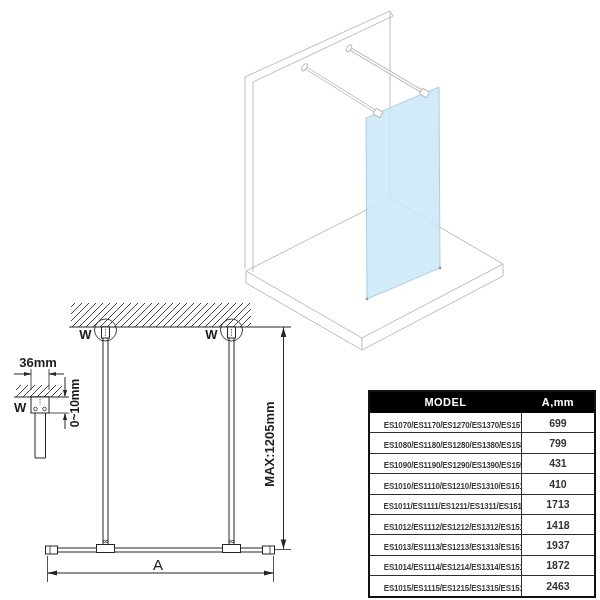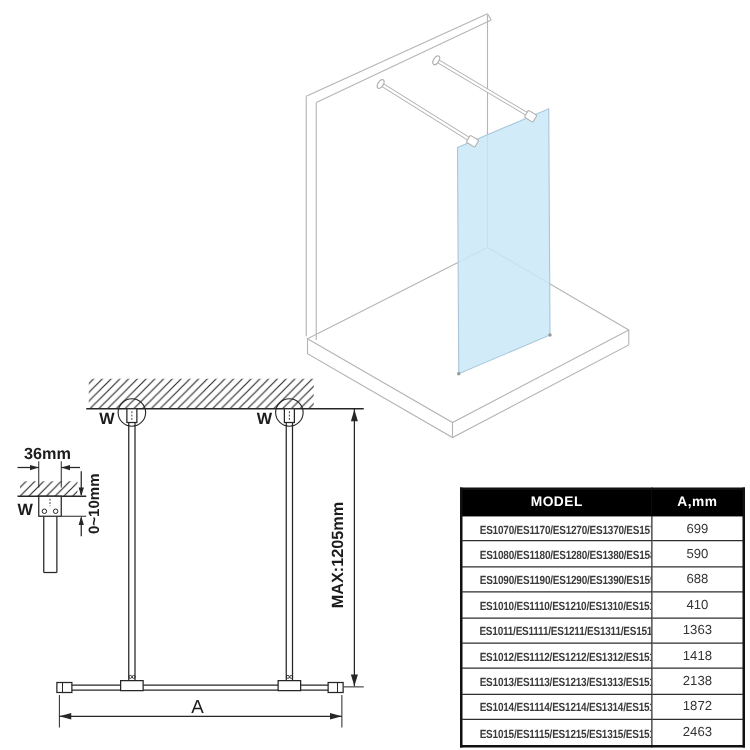--- a/index.html
+++ b/index.html
@@ -16,21 +16,21 @@
     border:2px solid #111;}
   .spec-table th{background:#000;color:#fff;font-size:11px;font-weight:bold;
     height:20px;letter-spacing:.4px;padding:0;border:1px solid #000;}
   .spec-table col.model-col{width:151px;}
   .spec-table col.a-col{width:73px;}
   .spec-table td{border:1px solid #2e2e2e;height:19.4px;text-align:center;
     padding:0;overflow:hidden;}
   .spec-table td .cond{display:inline-block;transform:scaleX(.84);
     transform-origin:center;white-space:nowrap;font-size:9.5px;font-weight:bold;
     color:#3a3a3a;letter-spacing:-.2px;}
-  .spec-table td.a-cell{font-size:10.5px;font-weight:normal;color:#333;}
+  .spec-table td.a-cell{font-size:10.5px;font-weight:bold;color:#333;}
 </style>
 </head>
 <body>
 
 <div class="stage">
 
 <svg width="600" height="600" viewBox="0 0 600 600">
   <defs>
     <pattern id="hatch" width="7" height="7" patternUnits="userSpaceOnUse">
       <line x1="0" y1="7" x2="7" y2="0" stroke="#2a2a2a" stroke-width="0.9"></line>
@@ -186,41 +186,41 @@
       <th>A,mm</th>
     </tr>
   </thead>
   <tbody>
         <tr>
     <td class="model-cell"><span class="cond">ES1070/ES1170/ES1270/ES1370/ES1570</span></td>
     <td class="a-cell">699</td>
   </tr>
         <tr>
     <td class="model-cell"><span class="cond">ES1080/ES1180/ES1280/ES1380/ES1580</span></td>
-    <td class="a-cell">590</td>
+    <td class="a-cell">799</td>
   </tr>
         <tr>
     <td class="model-cell"><span class="cond">ES1090/ES1190/ES1290/ES1390/ES1590</span></td>
-    <td class="a-cell">688</td>
+    <td class="a-cell">431</td>
   </tr>
         <tr>
     <td class="model-cell"><span class="cond">ES1010/ES1110/ES1210/ES1310/ES1510</span></td>
     <td class="a-cell">410</td>
   </tr>
         <tr>
     <td class="model-cell"><span class="cond">ES1011/ES1111/ES1211/ES1311/ES1511</span></td>
-    <td class="a-cell">1363</td>
+    <td class="a-cell">1713</td>
   </tr>
         <tr>
     <td class="model-cell"><span class="cond">ES1012/ES1112/ES1212/ES1312/ES1512</span></td>
     <td class="a-cell">1418</td>
   </tr>
         <tr>
     <td class="model-cell"><span class="cond">ES1013/ES1113/ES1213/ES1313/ES1513</span></td>
-    <td class="a-cell">2138</td>
+    <td class="a-cell">1937</td>
   </tr>
         <tr>
     <td class="model-cell"><span class="cond">ES1014/ES1114/ES1214/ES1314/ES1514</span></td>
     <td class="a-cell">1872</td>
   </tr>
         <tr>
     <td class="model-cell"><span class="cond">ES1015/ES1115/ES1215/ES1315/ES1515</span></td>
     <td class="a-cell">2463</td>
   </tr>
       </tbody>

